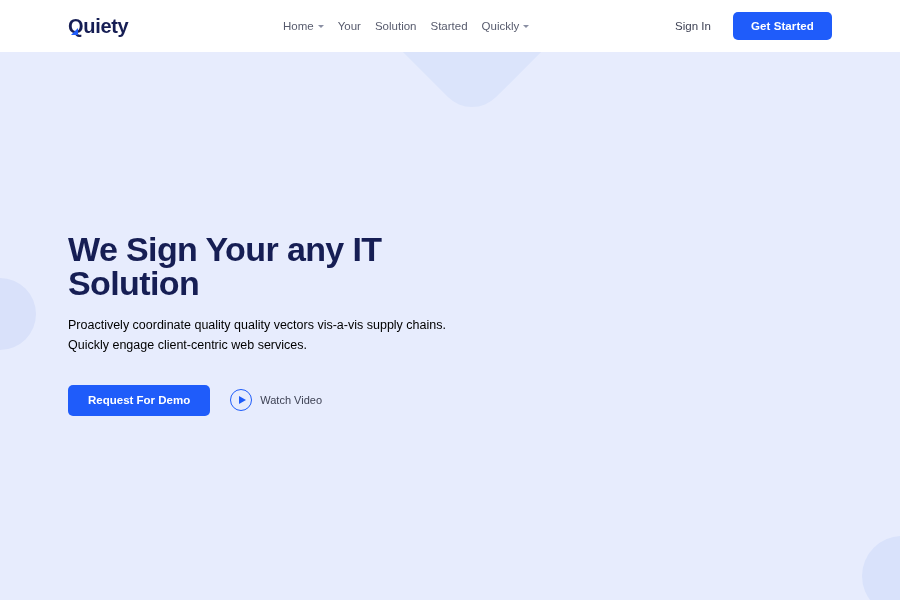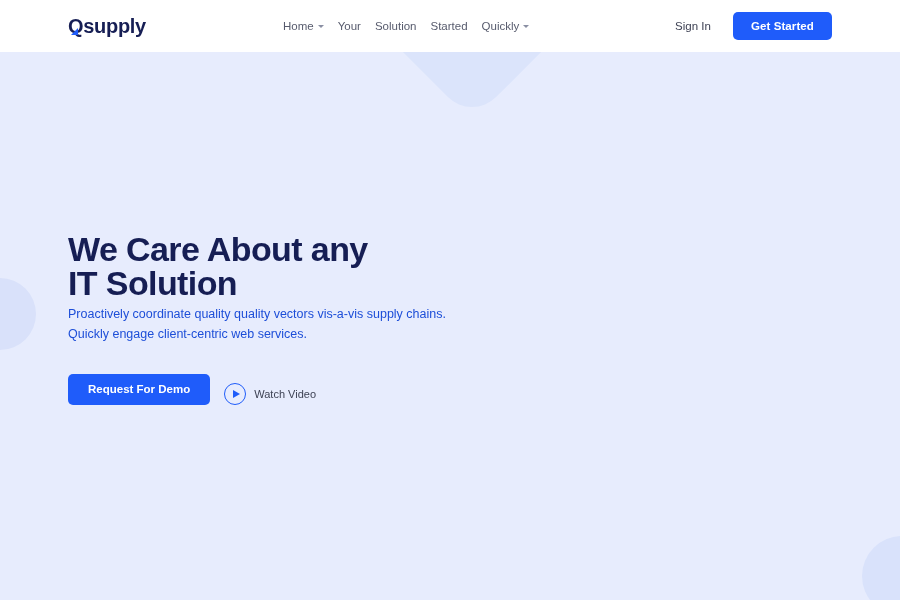--- a/index.html
+++ b/index.html
@@ -110,29 +110,29 @@
     width:400px; z-index:6;
   }
   .hero-title {
     font-size:34px; font-weight:bold;
     line-height:1.0;
     color:#161e54;
     letter-spacing:-0.6px;
     max-width:330px;
   }
   .hero-sub {
-    margin-top:4px;
+    margin-top:15px;
     font-size:12.5px;
     line-height:1.62;
-    color:#1d4ed8;
+    color:#000000;
     max-width:385px;
   }
   .hero-cta {
     margin-top:29px;
-    display:flex; align-items:flex-end; gap:14px;
+    display:flex; align-items:center; gap:20px;
   }
   .btn-demo {
     background:#1f5cfa; color:#fff;
     font-size:11.5px; font-weight:bold;
     height:31px; padding:0 20px;
     border:none; border-radius:5px;
     display:flex; align-items:center; justify-content:center;
     cursor:pointer; white-space:nowrap;
   }
   .watch {
@@ -174,21 +174,21 @@
   <div class="hero-art">
     
     
     
   </div>
 
   <div class="header">
 
     <div class="logo">
       <span class="logo-q">Q<span class="logo-q-accent"></span></span>
-        <span>supply</span>
+        <span>uiety</span>
     </div>
 
     <nav class="nav">
       <div class="nav-item">
         <span>Home</span>
         <span class="caret"></span>
       </div>
       <div class="nav-item">
         <span>Your</span>
       </div>
@@ -205,21 +205,21 @@
     </nav>
 
     <div class="header-actions">
       <div class="signin">Sign In</div>
       <button class="btn-getstarted">Get Started</button>
     </div>
 
   </div>
 
   <div class="hero-left">
-    <h1 class="hero-title">We Care About any IT Solution</h1>
+    <h1 class="hero-title">We Sign Your any IT Solution</h1>
     <p class="hero-sub">Proactively coordinate quality quality vectors vis-a-vis supply chains. Quickly engage client-centric web services.</p>
     <div class="hero-cta">
       <button class="btn-demo">Request For Demo</button>
       <div class="watch">
         <span class="play-circle">
           <span class="play-tri"></span>
         </span>
         <span class="watch-label">Watch Video</span>
       </div>
     </div>

